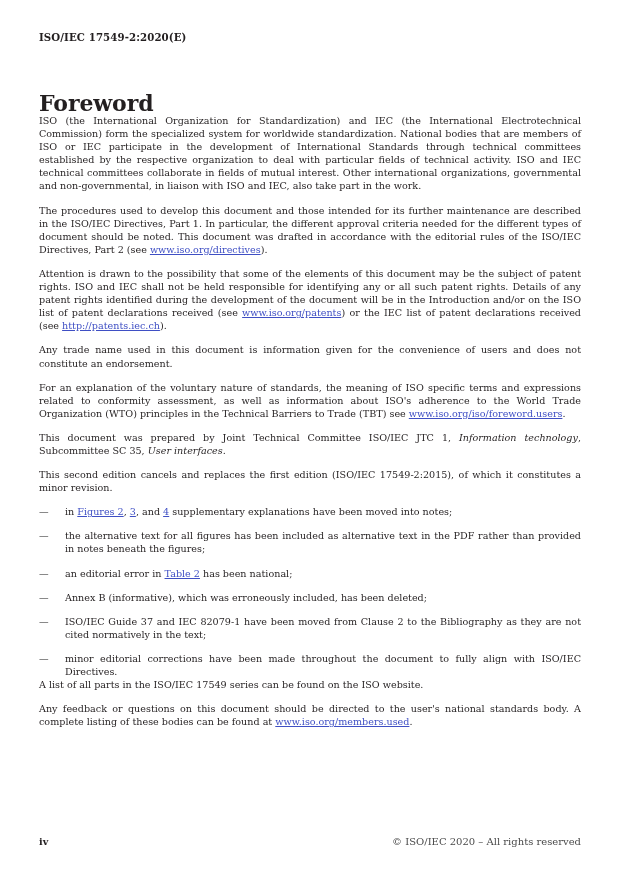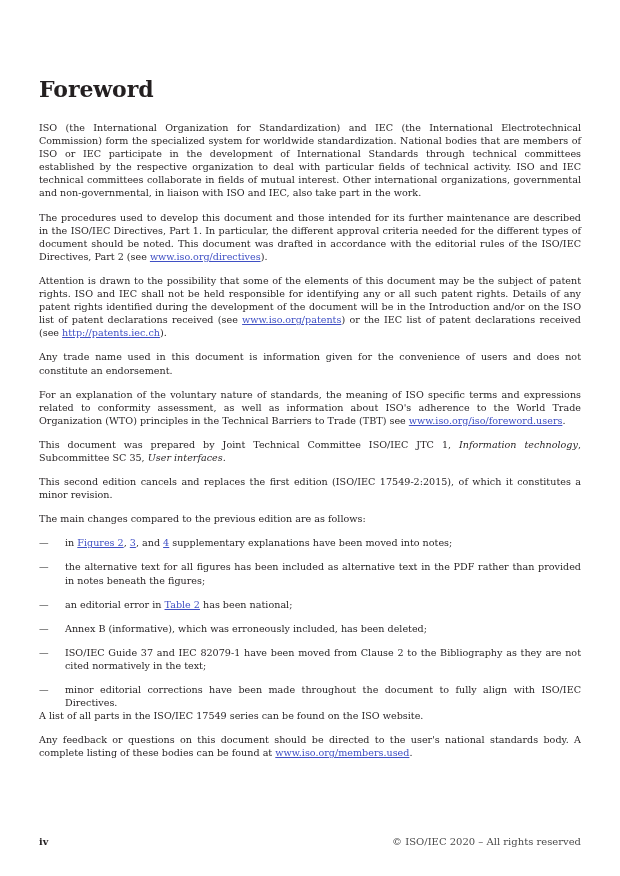--- a/index.html
+++ b/index.html
@@ -48,21 +48,21 @@
   }
   p.body-text {
     font-size: 9.6px;
     line-height: 13.1px;
     text-align: justify;
     margin: 0;
     padding: 0;
     color: #231f20;
     hyphens: none;
   }
-  p.first-para { margin-top: 21px; }
+  p.first-para { }
   p.body-text + p.body-text { margin-top: 11px; }
   .list {
     margin: 0;
     padding: 0;
   }
   .list-item {
     display: flex;
     margin-top: 11px;
     font-size: 9.6px;
     line-height: 13.1px;
@@ -107,38 +107,38 @@
     text-align: right;
   }
 </style>
 </head>
 <body>
 
 <div class="page">
 
   <div class="content">
 
+    <div class="running-head">ISO/IEC 17549-2:2020(E)</div>
 
     <h1 class="foreword">Foreword</h1>
 
     <p class="body-text first-para">ISO (the International Organization for Standardization) and IEC (the International Electrotechnical Commission) form the specialized system for worldwide standardization. National bodies that are members of ISO or IEC participate in the development of International Standards through technical committees established by the respective organization to deal with particular fields of technical activity. ISO and IEC technical committees collaborate in fields of mutual interest. Other international organizations, governmental and non-governmental, in liaison with ISO and IEC, also take part in the work.</p>
 
     <p class="body-text"><span>The procedures used to develop this document and those intended for its further maintenance are described in the ISO/IEC Directives, Part 1. In particular, the different approval criteria needed for the different types of document should be noted. This document was drafted in accordance with the editorial rules of the ISO/IEC Directives, Part 2 (see </span><a class="weblink">www.iso.org/directives</a><span>).</span></p>
 
     <p class="body-text"><span>Attention is drawn to the possibility that some of the elements of this document may be the subject of patent rights. ISO and IEC shall not be held responsible for identifying any or all such patent rights. Details of any patent rights identified during the development of the document will be in the Introduction and/or on the ISO list of patent declarations received (see </span><a class="weblink">www.iso.org/patents</a><span>) or the IEC list of patent declarations received (see </span><a class="weblink">http://patents.iec.ch</a><span>).</span></p>
 
     <p class="body-text">Any trade name used in this document is information given for the convenience of users and does not constitute an endorsement.</p>
 
     <p class="body-text"><span>For an explanation of the voluntary nature of standards, the meaning of ISO specific terms and expressions related to conformity assessment, as well as information about ISO's adherence to the World Trade Organization (WTO) principles in the Technical Barriers to Trade (TBT) see </span><a class="weblink">www.iso.org/iso/foreword.users</a><span>.</span></p>
 
     <p class="body-text"><span>This document was prepared by Joint Technical Committee ISO/IEC JTC 1, </span><i>Information technology</i><span>, Subcommittee SC 35, </span><i>User interfaces</i><span>.</span></p>
 
     <p class="body-text">This second edition cancels and replaces the first edition (ISO/IEC 17549-2:2015), of which it constitutes a minor revision.</p>
 
-    <p class="body-text">The main changes compared to the previous edition are as follows:</p>
 
     <div class="list">
 
       <div class="list-item">
         <span class="dash">—</span>
         <span class="item-text"><span>in </span><a class="xref">Figures 2</a><span>, </span><a class="xref">3</a><span>, and </span><a class="xref">4</a><span> supplementary explanations have been moved into notes;</span></span>
       </div>
 
       <div class="list-item">
         <span class="dash">—</span>

